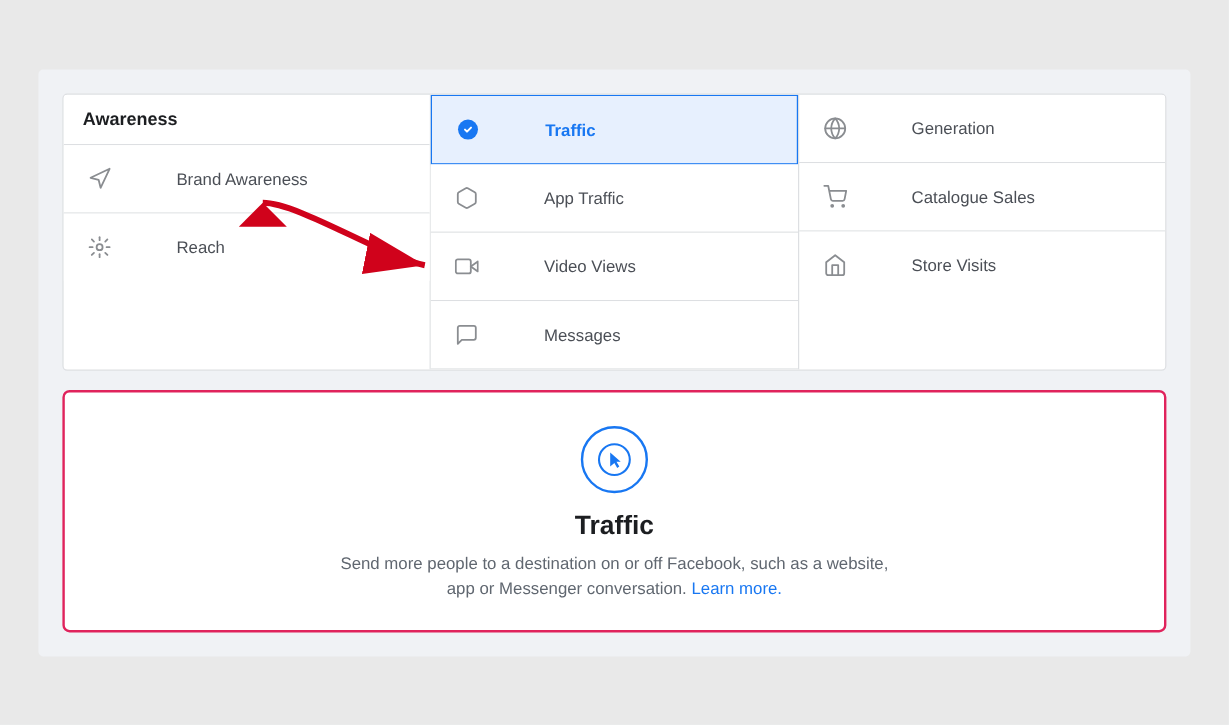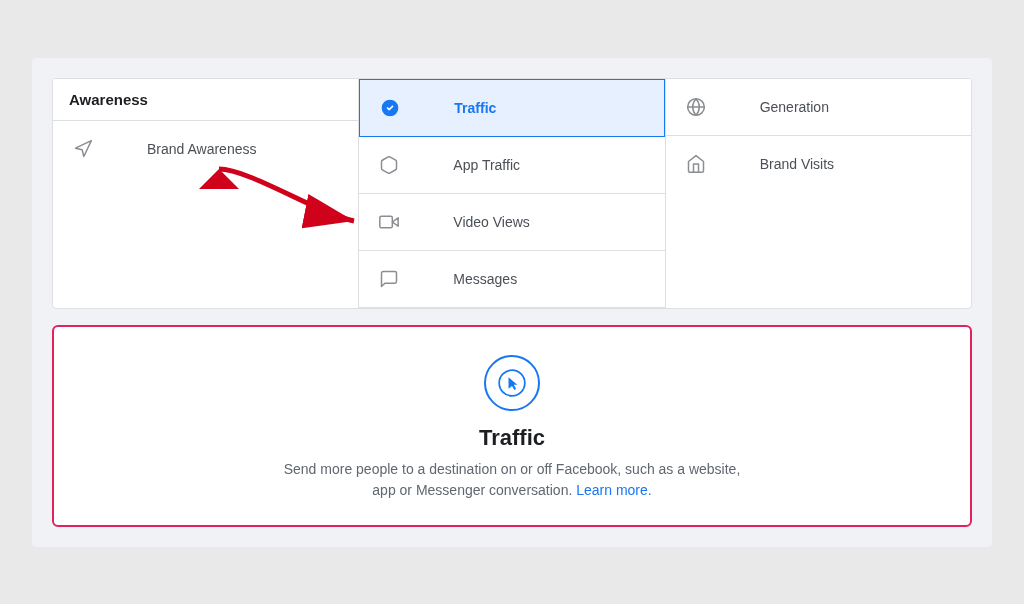--- a/index.html
+++ b/index.html
@@ -149,20 +149,36 @@
 
       <div class="menu-item">
         <div class="menu-item-icon">
           <svg width="20" height="20" viewBox="0 0 24 24" fill="none" stroke="#8a8d91" stroke-width="1.8" stroke-linecap="round" stroke-linejoin="round">
             <path d="M3 11l19-9-9 19-2-8-8-2z"></path>
           </svg>
         </div>
         <span class="menu-item-label">Brand Awareness</span>
       </div>
 
+      <div class="menu-item">
+        <div class="menu-item-icon">
+          <svg width="20" height="20" viewBox="0 0 24 24" fill="none" stroke="#8a8d91" stroke-width="1.8" stroke-linecap="round" stroke-linejoin="round">
+            <circle cx="12" cy="12" r="3"></circle>
+            <line x1="12" y1="2" x2="12" y2="5"></line>
+            <line x1="12" y1="19" x2="12" y2="22"></line>
+            <line x1="2" y1="12" x2="5" y2="12"></line>
+            <line x1="19" y1="12" x2="22" y2="12"></line>
+            <line x1="4.22" y1="4.22" x2="6.34" y2="6.34"></line>
+            <line x1="17.66" y1="17.66" x2="19.78" y2="19.78"></line>
+            <line x1="4.22" y1="19.78" x2="6.34" y2="17.66"></line>
+            <line x1="17.66" y1="6.34" x2="19.78" y2="4.22"></line>
+          </svg>
+        </div>
+        <span class="menu-item-label">Reach</span>
+      </div>
     </div>
 
     <div class="column" style="position:relative;">
 
       <div class="menu-item selected">
         <div class="menu-item-icon selected-icon">
           <svg width="20" height="20" viewBox="0 0 24 24" fill="#1877f2">
             <circle cx="12" cy="12" r="10" fill="#1877f2"></circle>
             <polyline points="9,12 11,14 15,10" fill="none" stroke="#fff" stroke-width="2" stroke-linecap="round" stroke-linejoin="round"></polyline>
           </svg>
@@ -221,29 +237,39 @@
         <div class="menu-item-icon">
           <svg width="20" height="20" viewBox="0 0 24 24" fill="none" stroke="#8a8d91" stroke-width="1.8" stroke-linecap="round" stroke-linejoin="round">
             <circle cx="12" cy="12" r="10"></circle>
             <line x1="2" y1="12" x2="22" y2="12"></line>
             <path d="M12 2a15.3 15.3 0 0 1 4 10 15.3 15.3 0 0 1-4 10 15.3 15.3 0 0 1-4-10 15.3 15.3 0 0 1 4-10z"></path>
           </svg>
         </div>
         <span class="menu-item-label">Generation</span>
       </div>
 
+      <div class="menu-item">
+        <div class="menu-item-icon">
+          <svg width="20" height="20" viewBox="0 0 24 24" fill="none" stroke="#8a8d91" stroke-width="1.8" stroke-linecap="round" stroke-linejoin="round">
+            <circle cx="9" cy="21" r="1"></circle>
+              <circle cx="20" cy="21" r="1"></circle>
+            <path d="M1 1h4l2.68 13.39a2 2 0 0 0 2 1.61h9.72a2 2 0 0 0 2-1.61L23 6H6"></path>
+          </svg>
+        </div>
+        <span class="menu-item-label">Catalogue Sales</span>
+      </div>
 
       <div class="menu-item">
         <div class="menu-item-icon">
           <svg width="20" height="20" viewBox="0 0 24 24" fill="none" stroke="#8a8d91" stroke-width="1.8" stroke-linecap="round" stroke-linejoin="round">
             <path d="M3 9l9-7 9 7v11a2 2 0 0 1-2 2H5a2 2 0 0 1-2-2z"></path>
             <polyline points="9 22 9 12 15 12 15 22"></polyline>
           </svg>
         </div>
-        <span class="menu-item-label">Brand Visits</span>
+        <span class="menu-item-label">Store Visits</span>
       </div>
     </div>
   </div>
 
   <div class="detail-box">
     <div class="detail-icon-circle">
   <svg width="28" height="28" viewBox="0 0 24 24" fill="none">
     <circle cx="12" cy="12" r="11" stroke="#1877f2" stroke-width="1.5" fill="none"></circle>
     <path d="M9 7 L9 17 L12 14.5 L14 18 L15.5 17 L13.5 13.5 L16.5 13.5 Z" fill="#1877f2"></path>
   </svg>

